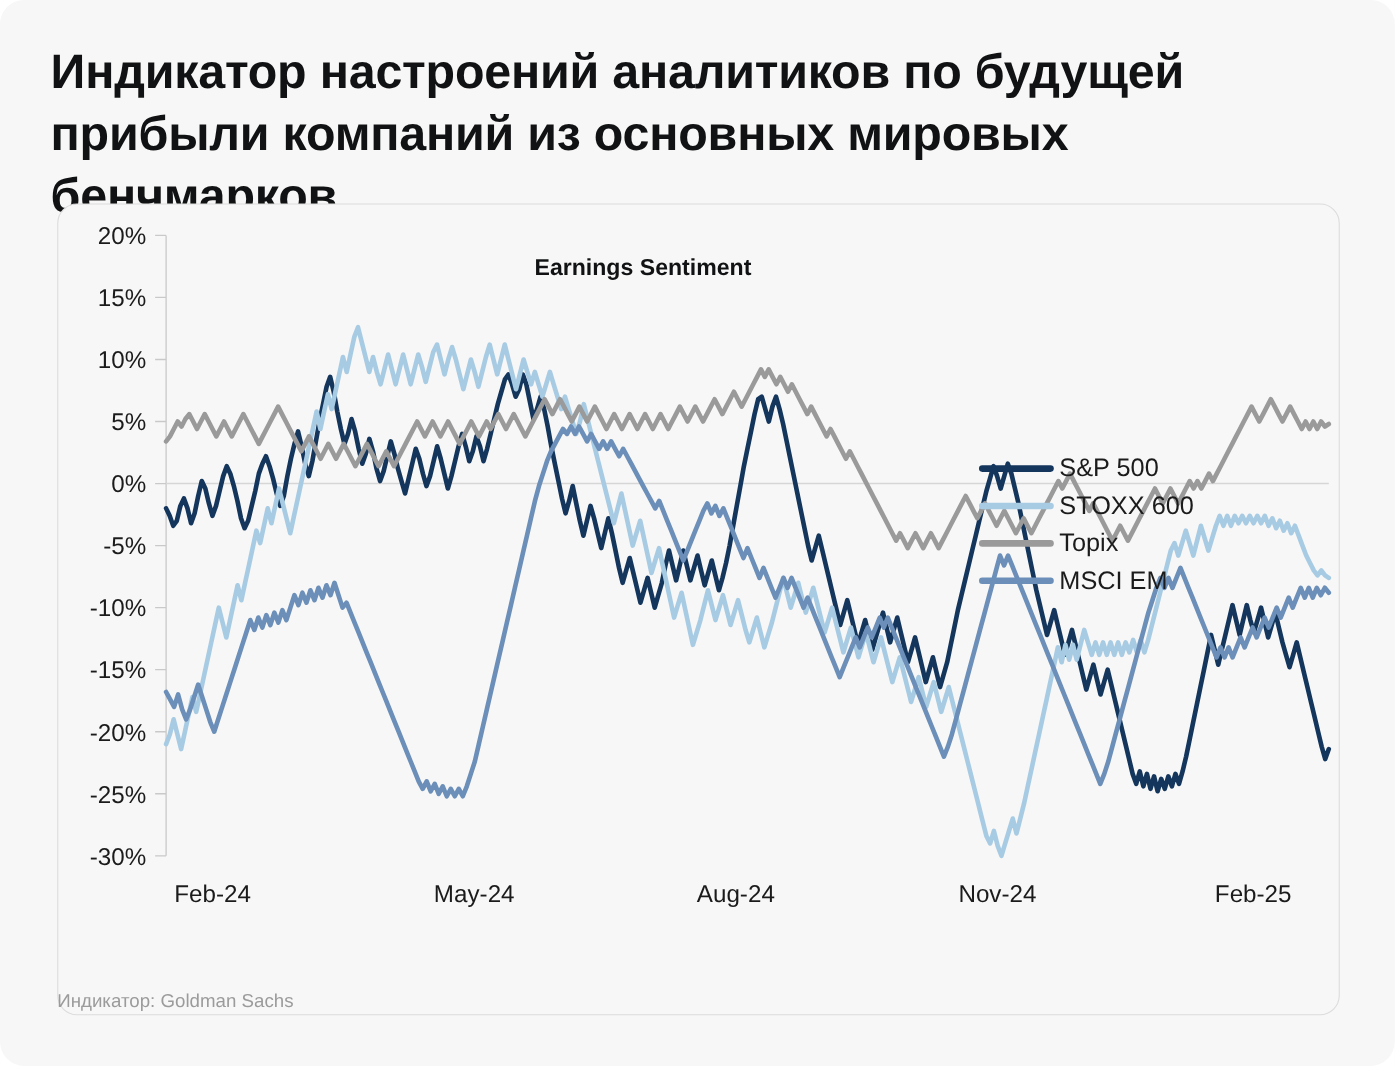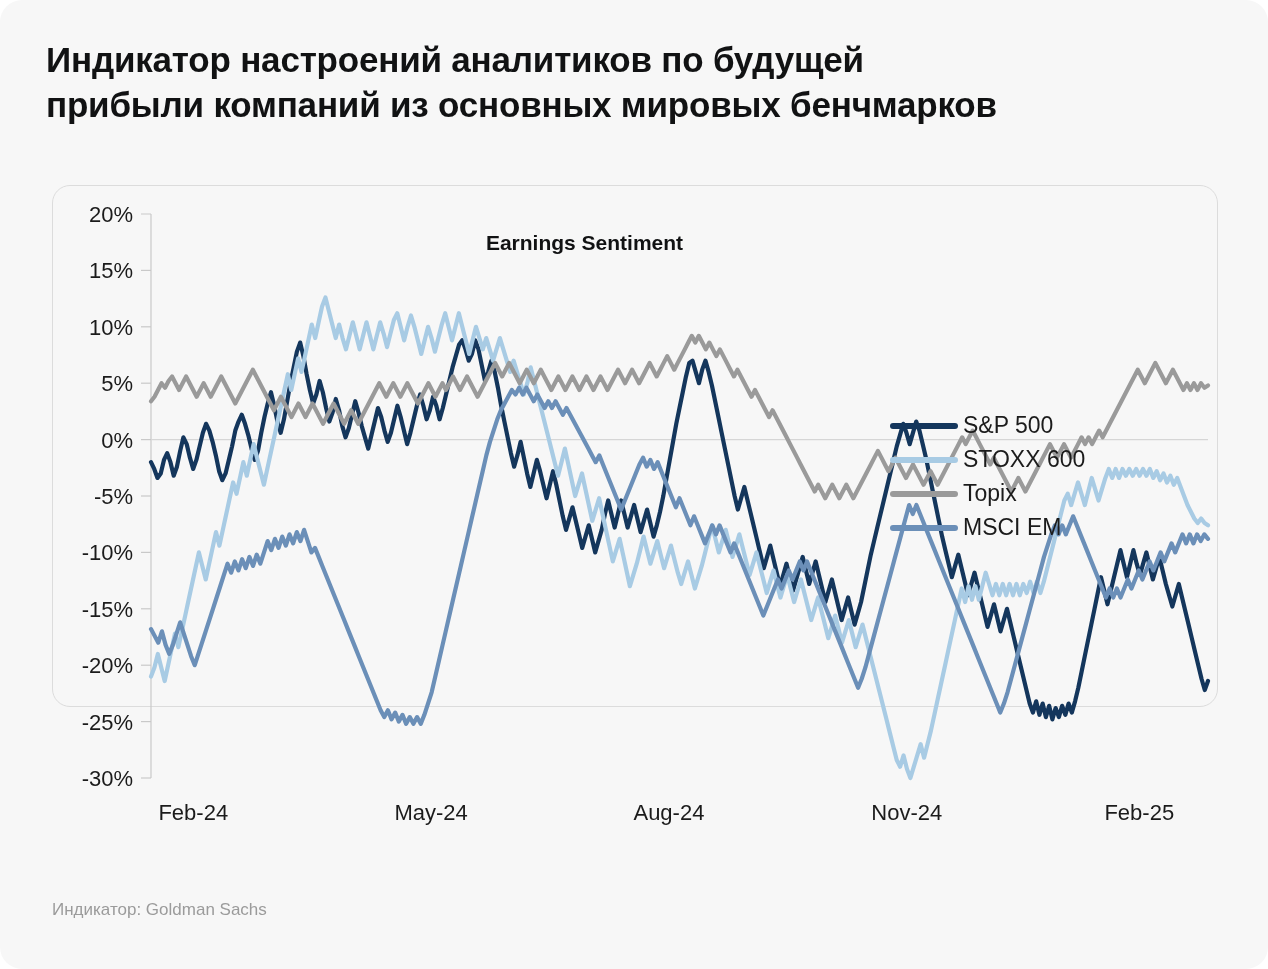--- a/index.html
+++ b/index.html
@@ -11,26 +11,26 @@
   }
   .page{
     position:absolute;left:0;top:0;width:1268px;height:969px;
     background:#f7f7f7;
     border-radius:22px;
     overflow:hidden;
     box-sizing:border-box;
   }
   .title{
     position:absolute;left:46px;top:38px;width:1180px;
-    font-size:35px;font-weight:bold;line-height:1.28;
+    font-size:44px;font-weight:bold;line-height:1.28;
     color:#111213;letter-spacing:-0.2px;
     white-space:pre-line;
   }
   .card{
-    position:absolute;left:52px;top:185px;width:1166px;height:522px;
+    position:absolute;left:52px;top:185px;width:1166px;height:738px;
     background:#f7f7f7;
     border:1px solid #dcdcdc;
     border-radius:18px;
     box-sizing:border-box;
   }
   .chart-wrap{position:absolute;left:0;top:0;width:1166px;height:678px;}
   svg.plot{display:block;}
   .ytick{font-size:22px;fill:#1b1b1b;text-anchor:end;font-family:"Liberation Sans",sans-serif;}
   .xtick{font-size:22px;fill:#1b1b1b;text-anchor:middle;font-family:"Liberation Sans",sans-serif;}
   .chart-inner-title{font-size:21px;font-weight:bold;fill:#111213;text-anchor:middle;font-family:"Liberation Sans",sans-serif;}

